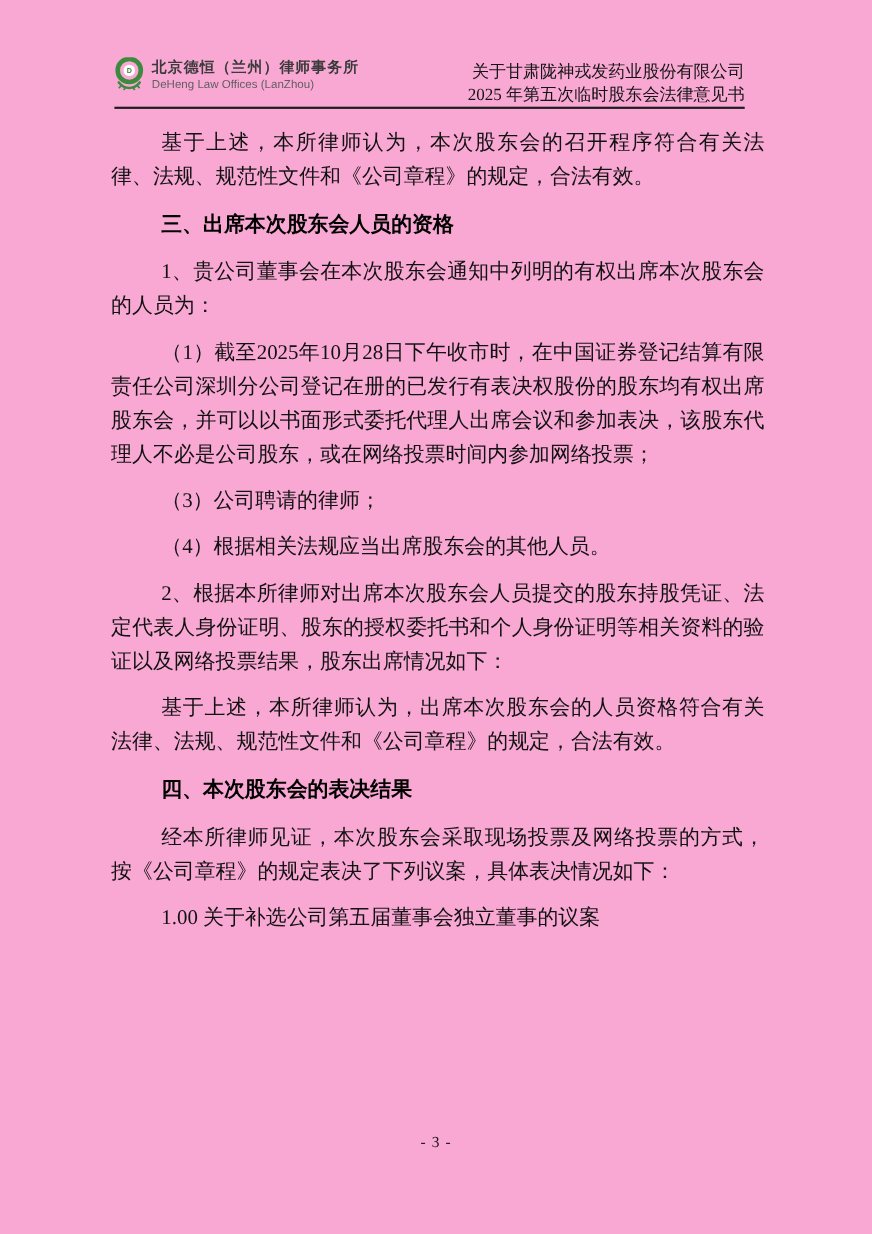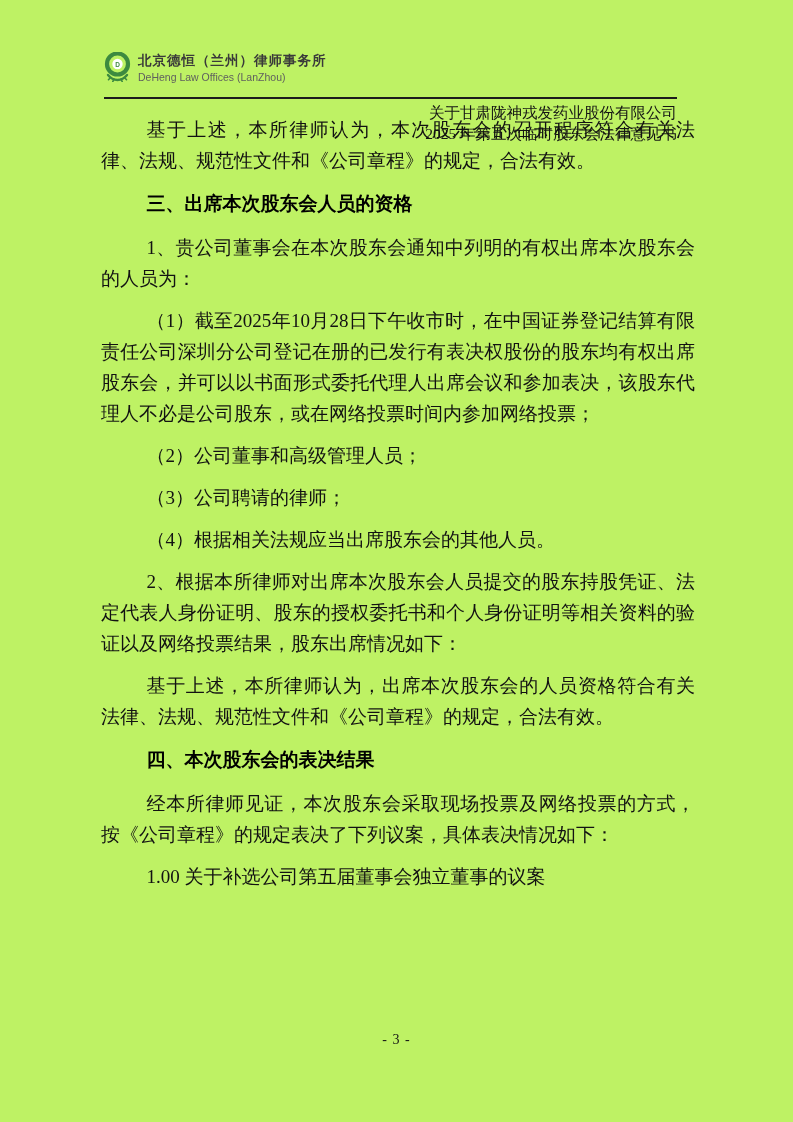--- a/index.html
+++ b/index.html
@@ -1,21 +1,21 @@
 <!DOCTYPE html>
 <html lang="zh"><head>
 <meta charset="utf-8">
 <style>
   html, body { margin: 0; padding: 0; background: #ffffff; }
   .page {
     position: relative;
     width: 793px;
     height: 1122px;
     margin: 0 auto;
-    background: #bef264;
+    background: #f9a8d4;
     overflow: hidden;
     font-family: "Liberation Serif", serif;
     color: #111111;
   }
 
   
   .doc-header {
     position: absolute;
     left: 104px;
     top: 52px;
@@ -48,21 +48,20 @@
     line-height: 13px;
     margin-top: 2px;
   }
   .doc-ref {
     text-align: right;
     font-size: 15.5px;
     line-height: 21px;
     color: #141414;
     padding-top: 3px;
     white-space: nowrap;
-    margin-top: 47px;
   }
   .header-rule {
     position: absolute;
     left: 104px;
     top: 97px;
     width: 573px;
     border-top: 2px solid #1c1c1c;
   }
 
   
@@ -132,21 +131,20 @@
       </div>
     </div>
   </div>
   <div class="header-rule"></div>
 
   <div class="doc-body">
       <p class="doc-para">基于上述，本所律师认为，本次股东会的召开程序符合有关法律、法规、规范性文件和《公司章程》的规定，合法有效。</p>
       <h2 class="doc-heading">三、出席本次股东会人员的资格</h2>
       <p class="doc-para">1、贵公司董事会在本次股东会通知中列明的有权出席本次股东会的人员为：</p>
       <p class="doc-para">（1）截至2025年10月28日下午收市时，在中国证券登记结算有限责任公司深圳分公司登记在册的已发行有表决权股份的股东均有权出席股东会，并可以以书面形式委托代理人出席会议和参加表决，该股东代理人不必是公司股东，或在网络投票时间内参加网络投票；</p>
-      <p class="doc-para">（2）公司董事和高级管理人员；</p>
       <p class="doc-para">（3）公司聘请的律师；</p>
       <p class="doc-para">（4）根据相关法规应当出席股东会的其他人员。</p>
       <p class="doc-para">2、根据本所律师对出席本次股东会人员提交的股东持股凭证、法定代表人身份证明、股东的授权委托书和个人身份证明等相关资料的验证以及网络投票结果，股东出席情况如下：</p>
       <p class="doc-para">基于上述，本所律师认为，出席本次股东会的人员资格符合有关法律、法规、规范性文件和《公司章程》的规定，合法有效。</p>
       <h2 class="doc-heading">四、本次股东会的表决结果</h2>
       <p class="doc-para">经本所律师见证，本次股东会采取现场投票及网络投票的方式，按《公司章程》的规定表决了下列议案，具体表决情况如下：</p>
       <p class="doc-para">1.00 关于补选公司第五届董事会独立董事的议案</p>
     </div>
 
   <div class="doc-footer">- 3 -</div>

